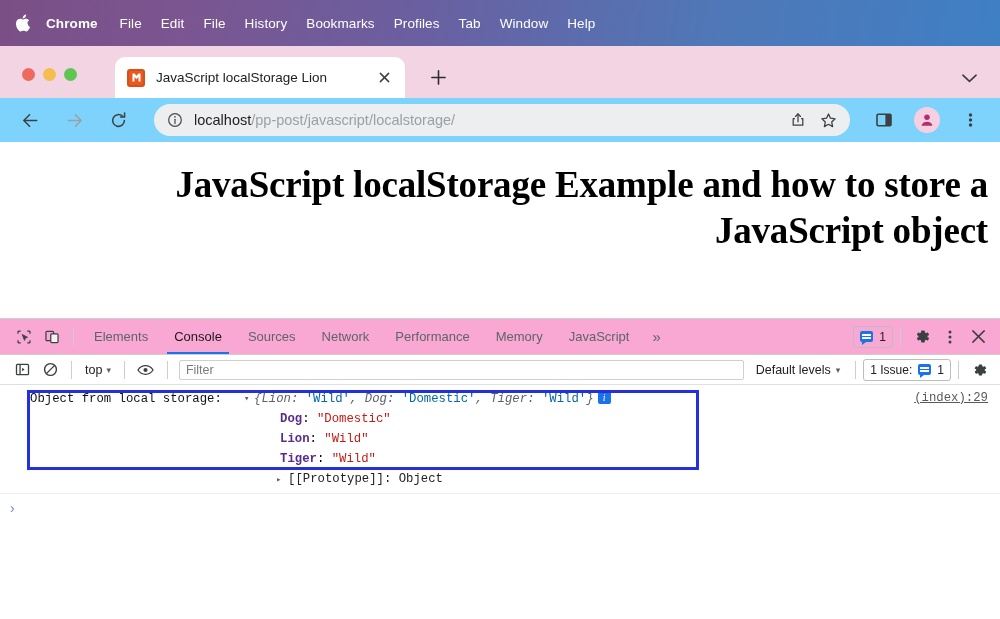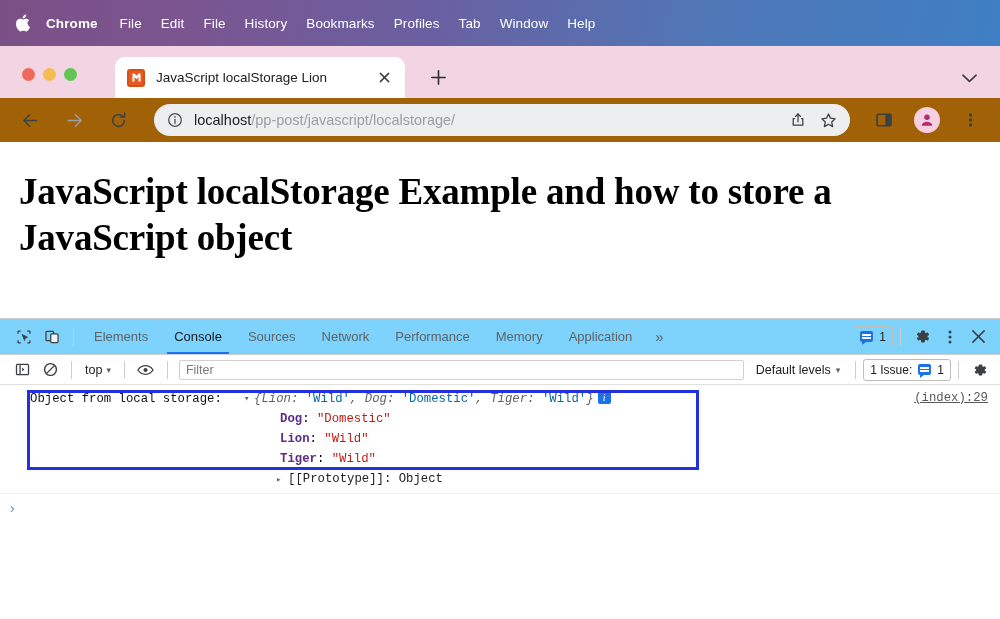--- a/index.html
+++ b/index.html
@@ -119,21 +119,21 @@
     color: #2e2e2e;
   }
   .tab-chevron {
     position: absolute;
     right: 22px;
     bottom: 10px;
     color: #3c3c3c;
   }
 
   .toolbar {
-    background: #a16207;
+    background: #7dd3fc;
     height: 44px;
     display: flex;
     align-items: center;
     padding: 0 14px;
     box-sizing: border-box;
     gap: 12px;
   }
   .tb-btn {
     width: 32px; height: 32px;
     display: flex; align-items: center; justify-content: center;
@@ -182,35 +182,36 @@
     height: 176px;
     padding: 20px 12px 0 12px;
     box-sizing: border-box;
   }
   .page h1 {
     font-family: "Liberation Serif", serif;
     font-size: 37px;
     line-height: 46px;
     font-weight: bold;
     color: #000000;
-    margin: 7px;
+    margin: 0;
     letter-spacing: -0.2px;
+    text-align: right;
   }
 
   
   .devtools {
     border-top: 1px solid #cdcdcd;
     background: #ffffff;
     height: 306px;
     display: flex;
     flex-direction: column;
   }
   .dt-tabbar {
     height: 36px;
-    background: #7dd3fc;
+    background: #f9a8d4;
     border-bottom: 1px solid #cdcdcd;
     display: flex;
     align-items: center;
     padding: 0 8px 0 10px;
     box-sizing: border-box;
   }
   .dt-icon-btn {
     width: 28px; height: 26px;
     display: flex; align-items: center; justify-content: center;
     color: #3c4043;
@@ -534,21 +535,21 @@
     </span>
     <span class="dt-sep"></span>
 
     <div class="dt-tabs">
       <span class="dt-tab">Elements</span>
       <span class="dt-tab active">Console</span>
       <span class="dt-tab">Sources</span>
       <span class="dt-tab">Network</span>
       <span class="dt-tab">Performance</span>
       <span class="dt-tab">Memory</span>
-      <span class="dt-tab">Application</span>
+      <span class="dt-tab">JavaScript</span>
       <span class="dt-more">»</span>
     </div>
 
     <span class="dt-spacer"></span>
 
     <span class="issues-pill">
       <span class="msg-badge"></span>
       <span>1</span>
     </span>
     <span class="dt-sep"></span>

